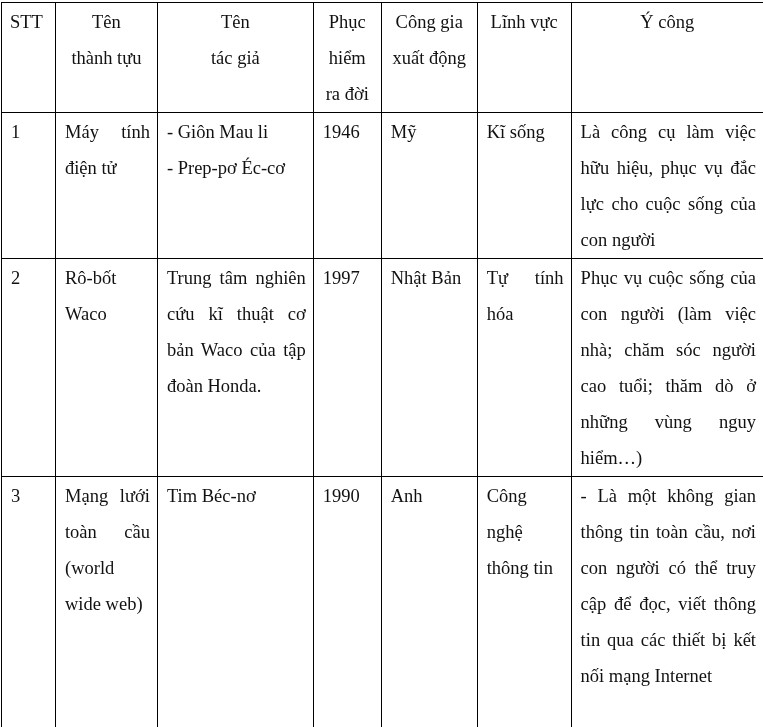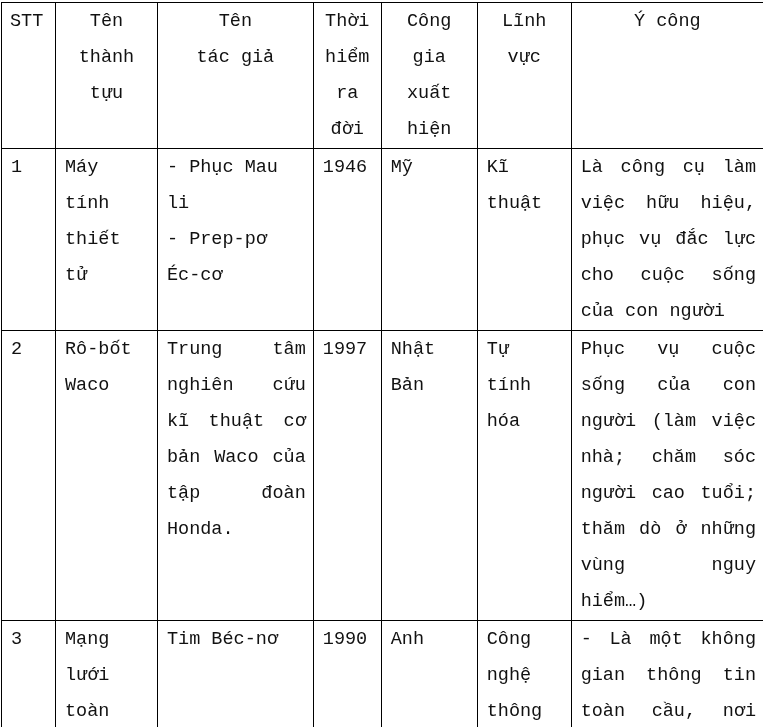--- a/index.html
+++ b/index.html
@@ -11,21 +11,20 @@
     font-family: "Liberation Serif", "DejaVu Serif", serif;
     font-size: 18.5px;
     line-height: 36px;
     color: #111;
   }
   td, th {
     border: 1.3px solid #000;
     vertical-align: top;
     padding: 1px 7px 0 9px;
     font-weight: normal;
-    font-family: Liberation Mono, monospace;
   }
   th { padding-left: 4px; padding-right: 4px; }
   td.just { text-align: justify; text-align-last: left; }
   td.first { padding-left: 9px; }
   tr.hdr th { height: 106px; }
   tr.r1 td { height: 142px; }
   tr.r2 td { height: 214px; }
   tr.r3 td { height: 260px; border-bottom: none; }
   .lastcol { border-right: none; }
   .line { display: block; }
@@ -51,46 +50,46 @@
     </th>
     <th>
       <span class="line">Tên</span>
       <span class="line">thành tựu</span>
     </th>
     <th>
       <span class="line">Tên</span>
       <span class="line">tác giả</span>
     </th>
     <th>
-      <span class="line">Thời</span>
+      <span class="line">Phục</span>
       <span class="line">hiểm</span>
       <span class="line">ra đời</span>
     </th>
     <th>
       <span class="line">Công gia</span>
-      <span class="line">xuất hiện</span>
+      <span class="line">xuất động</span>
     </th>
     <th>
       <span class="line">Lĩnh vực</span>
     </th>
     <th class="lastcol">
       <span class="line">Ý công</span>
     </th>
   </tr>
 
   <tr class="r1">
     <td class="first">1</td>
-    <td class="just">Máy tính thiết tử</td>
+    <td class="just">Máy tính điện tử</td>
     <td>
-      <span class="line">- Phục Mau li</span>
+      <span class="line">- Giôn Mau li</span>
       <span class="line">- Prep-pơ Éc-cơ</span>
     </td>
     <td>1946</td>
     <td>Mỹ</td>
-    <td>Kĩ thuật</td>
+    <td>Kĩ sống</td>
     <td class="just lastcol">Là công cụ làm việc hữu hiệu, phục vụ đắc lực cho cuộc sống của con người</td>
   </tr>
 
   <tr class="r2">
     <td class="first">2</td>
     <td class="just">Rô-bốt Waco</td>
     <td class="just">Trung tâm nghiên cứu kĩ thuật cơ bản Waco của tập đoàn Honda.</td>
     <td>1997</td>
     <td>Nhật Bản</td>
     <td class="just">Tự tính hóa</td>

